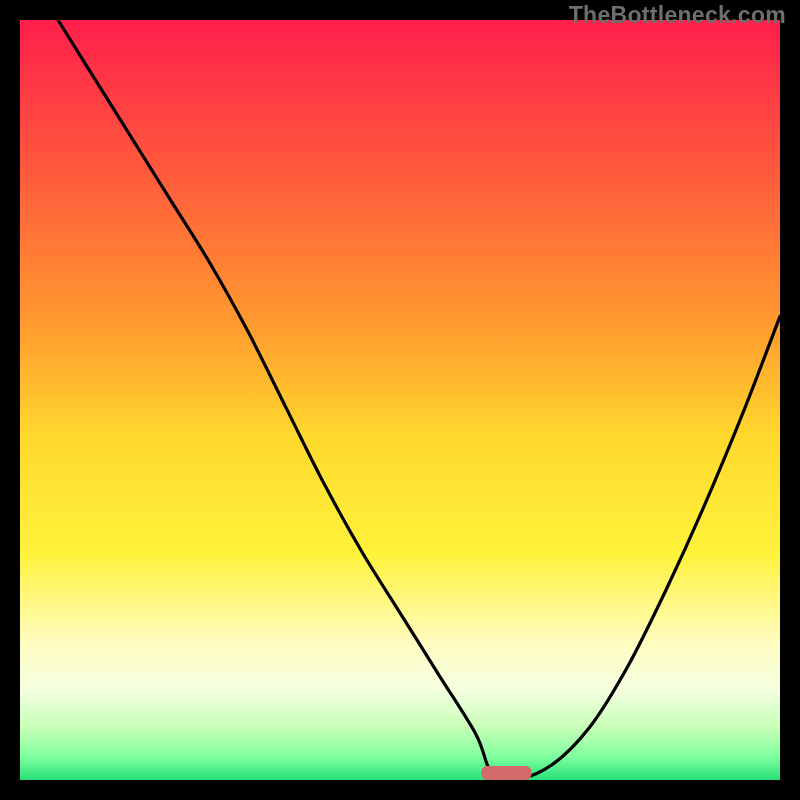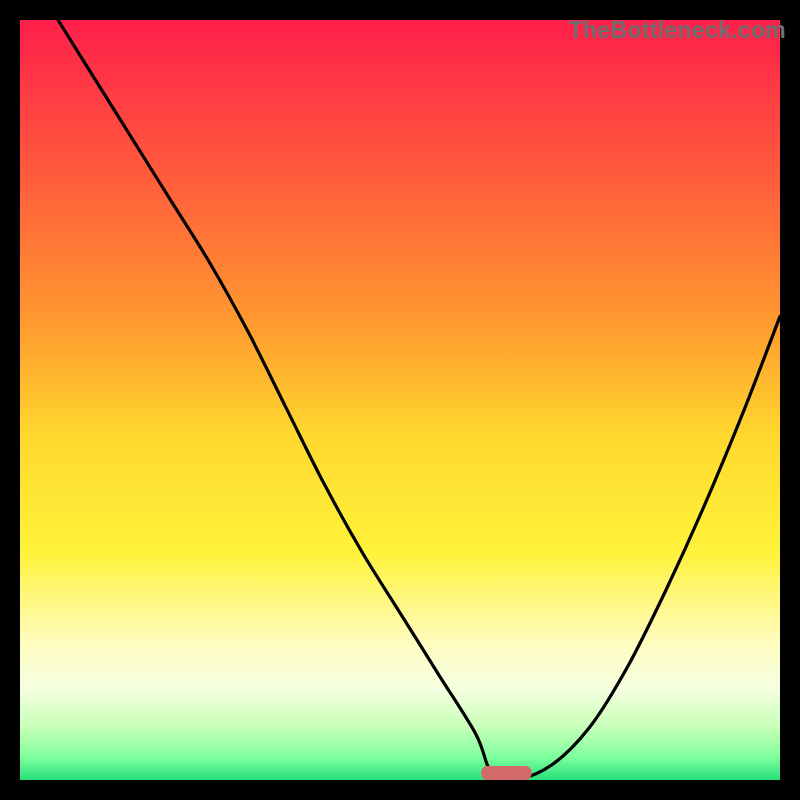--- a/index.html
+++ b/index.html
@@ -12,21 +12,21 @@
     overflow: hidden;
   }
   .frame {
     position: relative;
     width: 800px;
     height: 800px;
     background: #000;
   }
   .watermark {
     position: absolute;
-    top: 17px;
+    top: 2px;
     right: 14px;
     color: #6e6e6e;
     font-size: 23px;
     font-weight: 600;
     letter-spacing: 0.3px;
     z-index: 3;
   }
   .plot-area {
     position: absolute;
     left: 20px;

